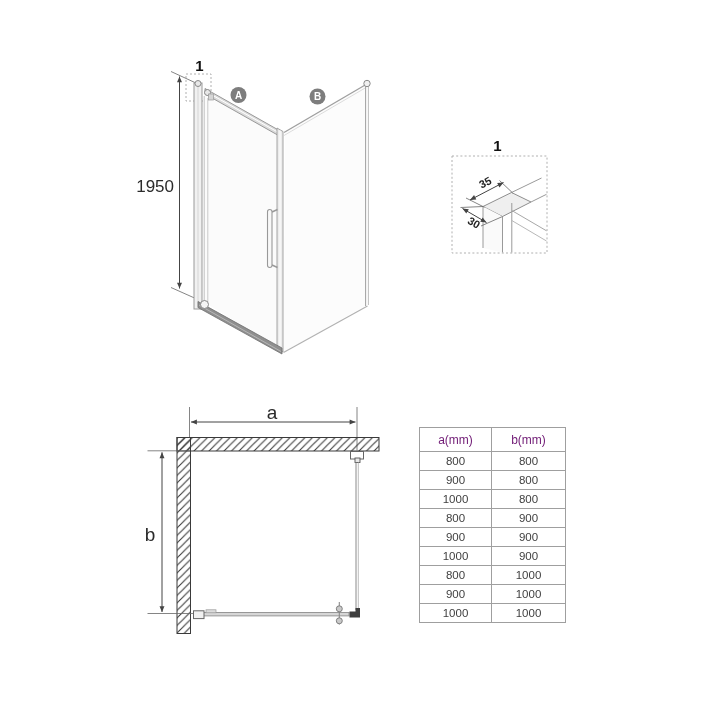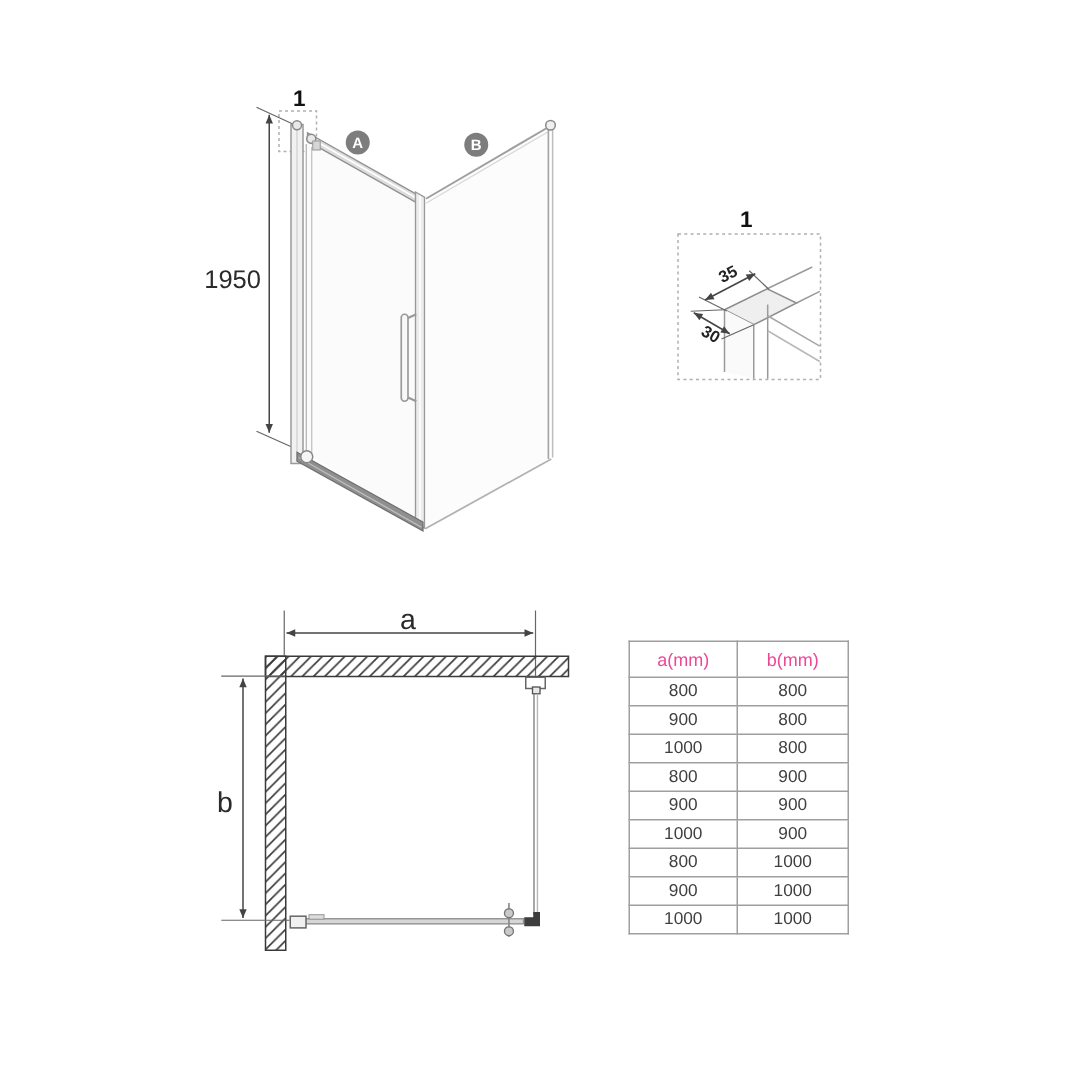--- a/index.html
+++ b/index.html
@@ -8,21 +8,21 @@
   svg{position:absolute;overflow:visible;}
   svg text{font-family:"Liberation Sans",sans-serif;fill:#2b2b2b;}
   .dim-text{font-size:17px;}
   .axis-text{font-size:19px;}
   .callout-text{font-size:15px;font-weight:bold;fill:#111;}
   .small-dim{font-size:11px;font-weight:bold;fill:#222;}
   .circle-letter{font-size:10px;font-weight:bold;fill:#ffffff;}
   .size-table{position:absolute;left:419px;top:427px;width:146px;border-collapse:collapse;table-layout:fixed;
     font-size:11.5px;color:#3f3f3f;background:#ffffff;}
   .size-table th,.size-table td{border:1px solid #9f9f9f;text-align:center;vertical-align:middle;padding:0;}
-  .size-table th{height:23px;font-weight:normal;font-size:12px;color:#ec4899;}
+  .size-table th{height:23px;font-weight:normal;font-size:12px;color:#701a75;}
   .size-table td{height:18px;}
   .size-table col.col-a{width:72px;}
   .size-table col.col-b{width:74px;}
 </style>
 </head>
 <body>
 
 <div class="canvas">
 
   <svg style="left:125px;top:40px;" width="260" height="330" viewBox="125 40 260 330">

